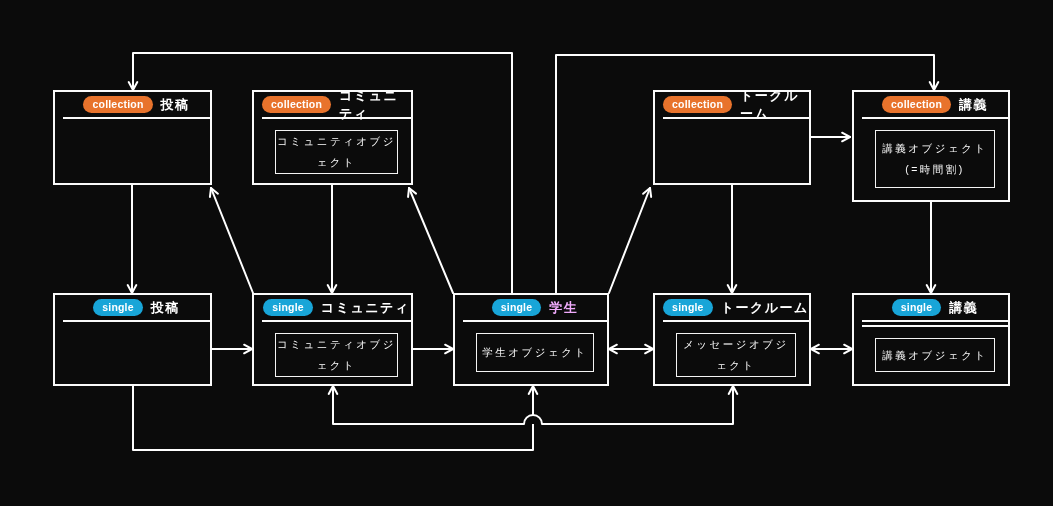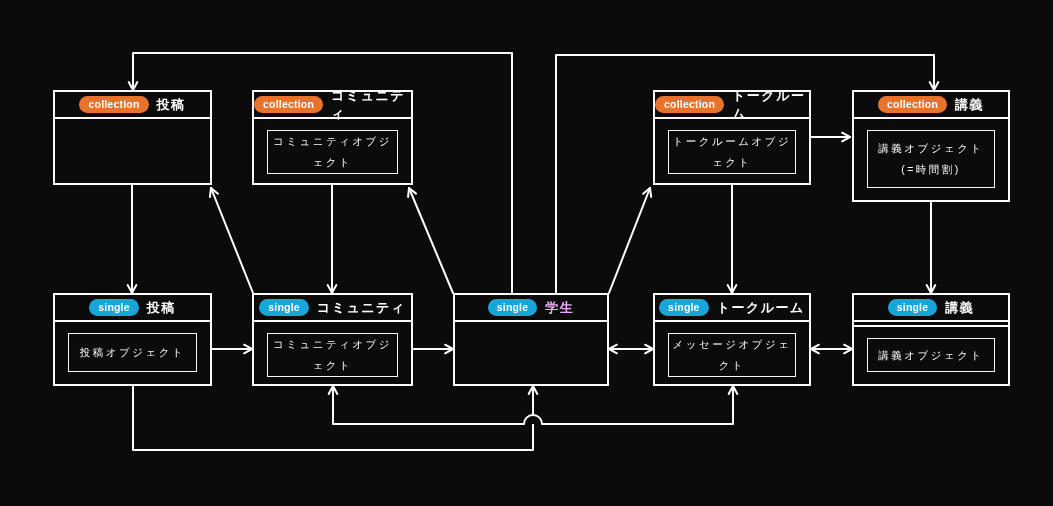--- a/index.html
+++ b/index.html
@@ -2,21 +2,21 @@
 <html><head>
 <meta charset="utf-8">
 <style>
   html,body{margin:0;padding:0;background:#0b0b0b;}
   #stage{
     position:relative;width:1053px;height:506px;background:#0b0b0b;overflow:hidden;
     font-family:"Liberation Sans", sans-serif;
   }
   .node{
     position:absolute;box-sizing:border-box;background:#0b0b0b;
-    border:2px solid #fbfbfb;display:flex;flex-direction:column;
+    border:2px solid #fbfbfb;display:flex;flex-direction:column;padding-left:8px;
   }
   .node-header{
     display:flex;align-items:center;justify-content:center;gap:8px;
     height:25px;border-bottom:2px solid #fbfbfb;flex:none;
   }
   .badge{
     border-radius:999px;padding:1px 9px 2px;font-weight:bold;font-size:10.5px;
     color:#ffffff;line-height:1.35;letter-spacing:.2px;
   }
   .node-title{color:#ffffff;font-weight:bold;font-size:13px;letter-spacing:1.5px;}
@@ -45,56 +45,53 @@
       </div>
       <div class="obj">
         <div>コミュニティオブジェクト</div>
       </div>
     </div>
     <div class="node" style="left: 653px; top: 90px; width: 158px; height: 95px; border-color: rgb(251, 251, 251); background: rgb(11, 11, 11);">
       <div class="node-header">
         <span class="badge" style="background: rgb(232, 115, 44);">collection</span>
         <span class="node-title" style="color: rgb(255, 255, 255);">トークルーム</span>
       </div>
-      <div class="obj">
-        <div>トークルームオブジェクト</div>
-      </div>
     </div>
     <div class="node" style="left: 852px; top: 90px; width: 158px; height: 112px; border-color: rgb(251, 251, 251); background: rgb(11, 11, 11);">
       <div class="node-header">
         <span class="badge" style="background: rgb(232, 115, 44);">collection</span>
         <span class="node-title" style="color: rgb(255, 255, 255);">講義</span>
       </div>
       <div class="obj">
         <div>講義オブジェクト</div>
         <div>(=時間割)</div>
       </div>
     </div>
     <div class="node" style="left: 53px; top: 293px; width: 159px; height: 93px; border-color: rgb(251, 251, 251); background: rgb(11, 11, 11);">
       <div class="node-header">
         <span class="badge" style="background: rgb(24, 165, 216);">single</span>
         <span class="node-title" style="color: rgb(255, 255, 255);">投稿</span>
       </div>
-      <div class="obj">
-        <div>投稿オブジェクト</div>
-      </div>
     </div>
     <div class="node" style="left: 252px; top: 293px; width: 161px; height: 93px; border-color: rgb(251, 251, 251); background: rgb(11, 11, 11);">
       <div class="node-header">
         <span class="badge" style="background: rgb(24, 165, 216);">single</span>
         <span class="node-title" style="color: rgb(255, 255, 255);">コミュニティ</span>
       </div>
       <div class="obj">
         <div>コミュニティオブジェクト</div>
       </div>
     </div>
     <div class="node" style="left: 453px; top: 293px; width: 156px; height: 93px; border-color: rgb(251, 251, 251); background: rgb(11, 11, 11);">
       <div class="node-header">
         <span class="badge" style="background: rgb(24, 165, 216);">single</span>
         <span class="node-title" style="color: #f0abfc;">学生</span>
+      </div>
+      <div class="obj">
+        <div>学生オブジェクト</div>
       </div>
     </div>
     <div class="node" style="left: 653px; top: 293px; width: 158px; height: 93px; border-color: rgb(251, 251, 251); background: rgb(11, 11, 11);">
       <div class="node-header">
         <span class="badge" style="background: rgb(24, 165, 216);">single</span>
         <span class="node-title" style="color: rgb(255, 255, 255);">トークルーム</span>
       </div>
       <div class="obj">
         <div>メッセージオブジェクト</div>
       </div>

